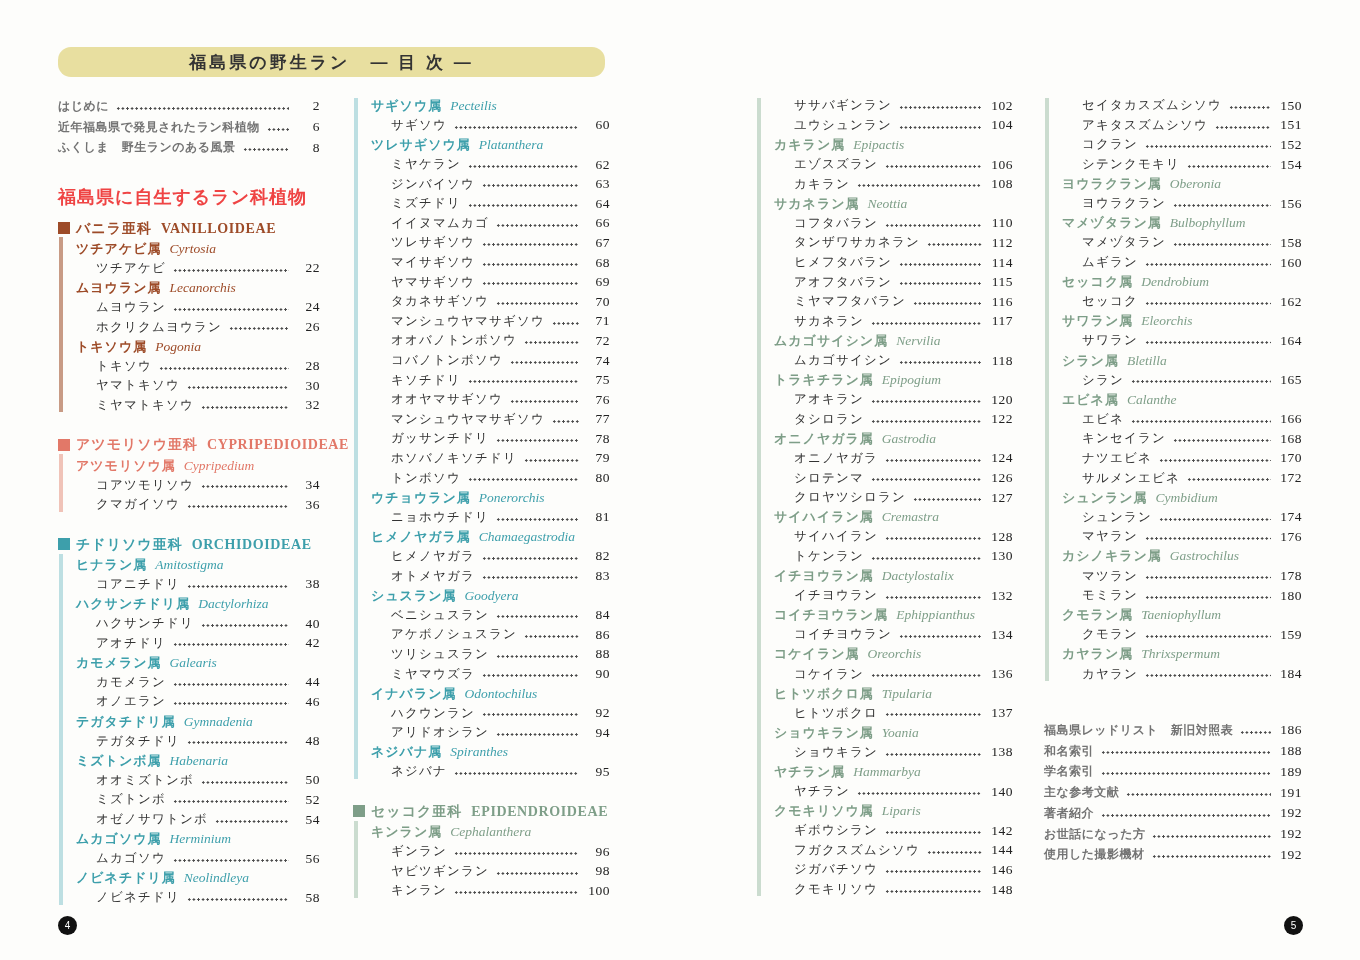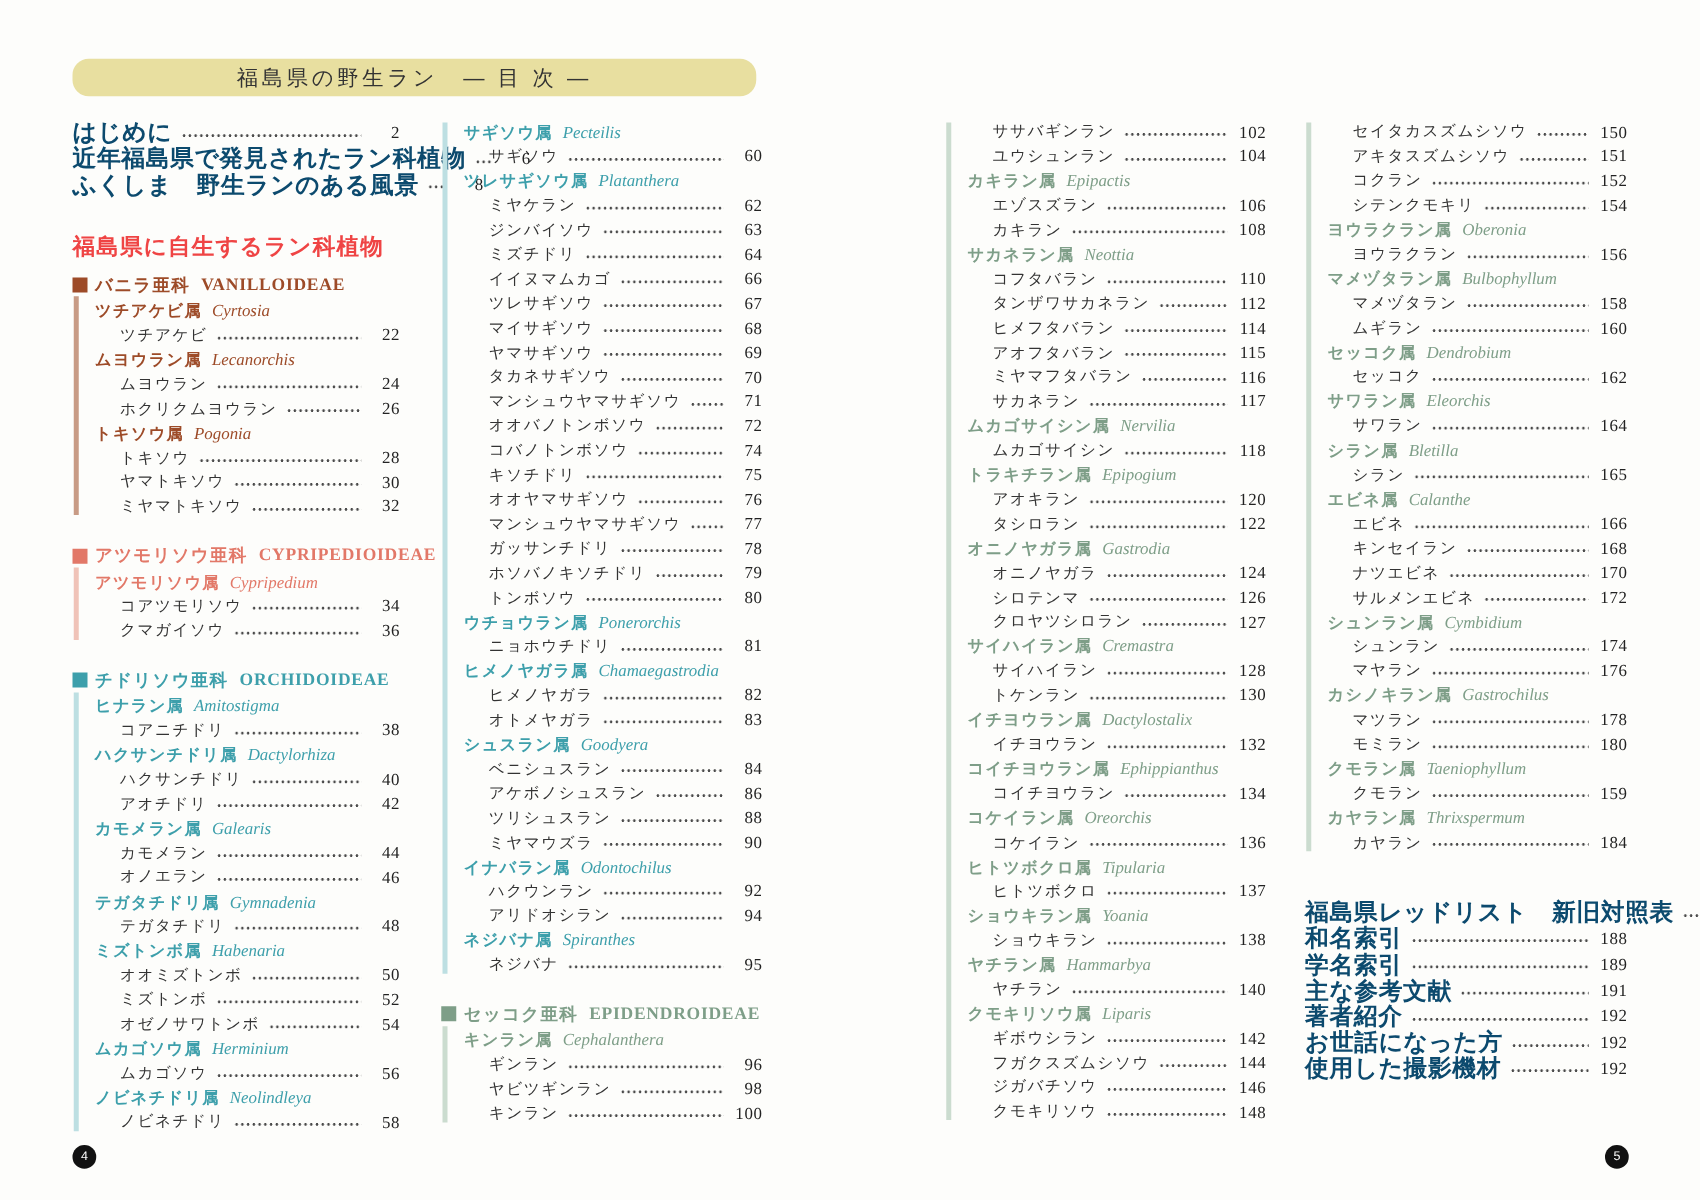--- a/index.html
+++ b/index.html
@@ -8,31 +8,31 @@
     background:#fdfdfb;
     font-family:"Liberation Sans","DejaVu Sans",sans-serif;
     color:#2b2b2b;
     -webkit-font-smoothing:antialiased;
   }
   .page{position:absolute;inset:0;}
   .toc-title{
     position:absolute;left:58px;top:47px;width:547px;height:30px;
     background:#e8dfa0;
     display:flex;align-items:center;justify-content:center;
-    font-size:17px;font-weight:normal;letter-spacing:3px;color:#333;border-radius:13px;
+    font-size:17px;font-weight:bold;letter-spacing:3px;color:#333;border-radius:13px;
   }
   .col{position:absolute;top:96px;}
   .col1{left:58px;width:262px;}
   .col2{left:353px;width:257px;}
   .col3{left:756px;width:257px;}
   .col4{left:1044px;width:258px;}
 
   .line{display:flex;align-items:center;height:19.6px;font-size:12.5px;}
   .nm{white-space:nowrap;letter-spacing:1.2px;color:#333;}
-  .nm.bold{font-weight:bold;font-size:19px;letter-spacing:0.5px;color:#0c4a6e;}
+  .nm.bold{font-weight:bold;font-size:12px;letter-spacing:0.5px;color:#737373;}
   .dots{
     flex:1;min-width:14px;margin:0 5px 0 7px;align-self:stretch;
     background-image:radial-gradient(circle,#4a4a4a 1px,transparent 1.25px);
     background-repeat:repeat-x;
     background-position:left 62%;
     background-size:4.6px 5px;
   }
   .pg{
     min-width:26px;text-align:right;
     font-family:"Liberation Serif","DejaVu Serif",serif;

